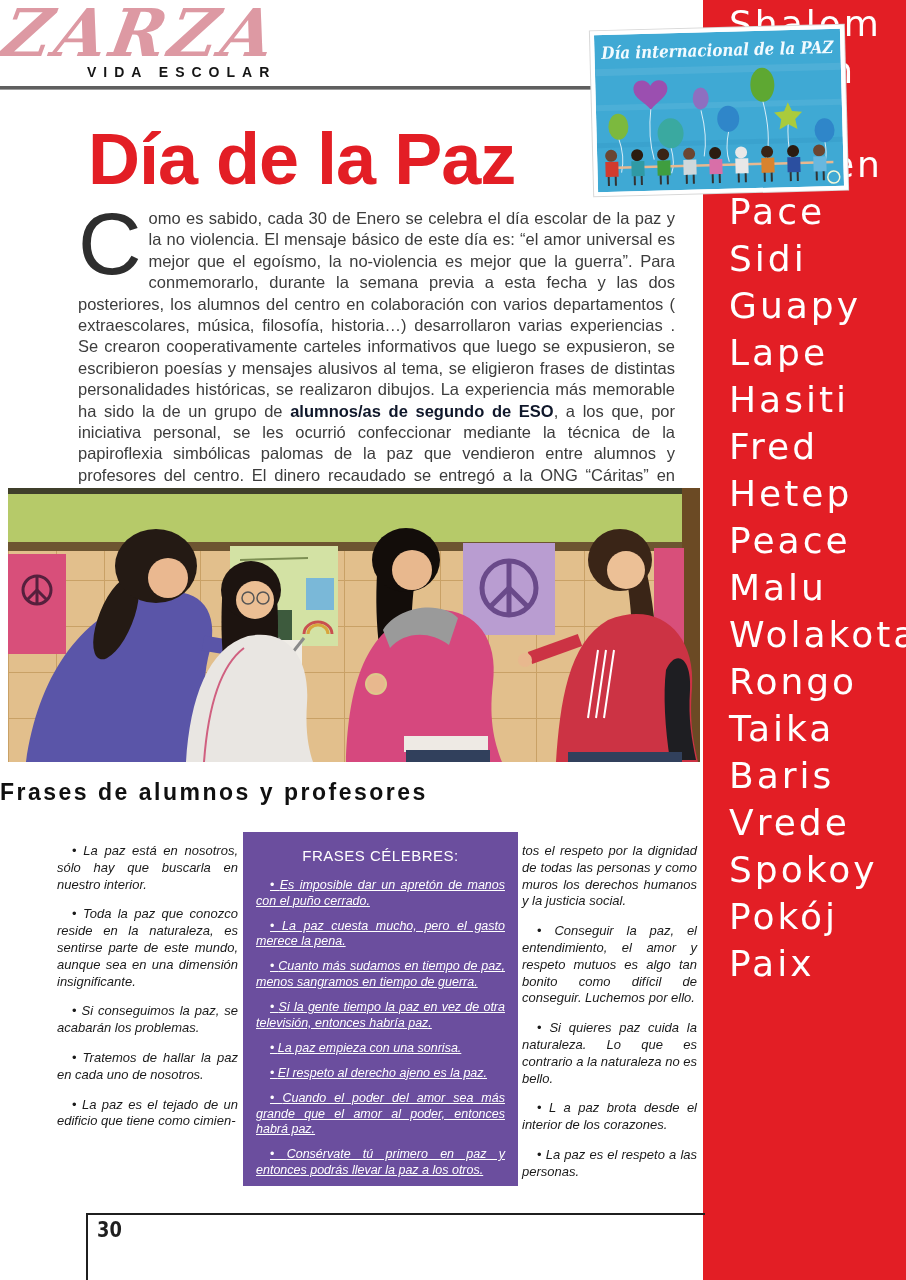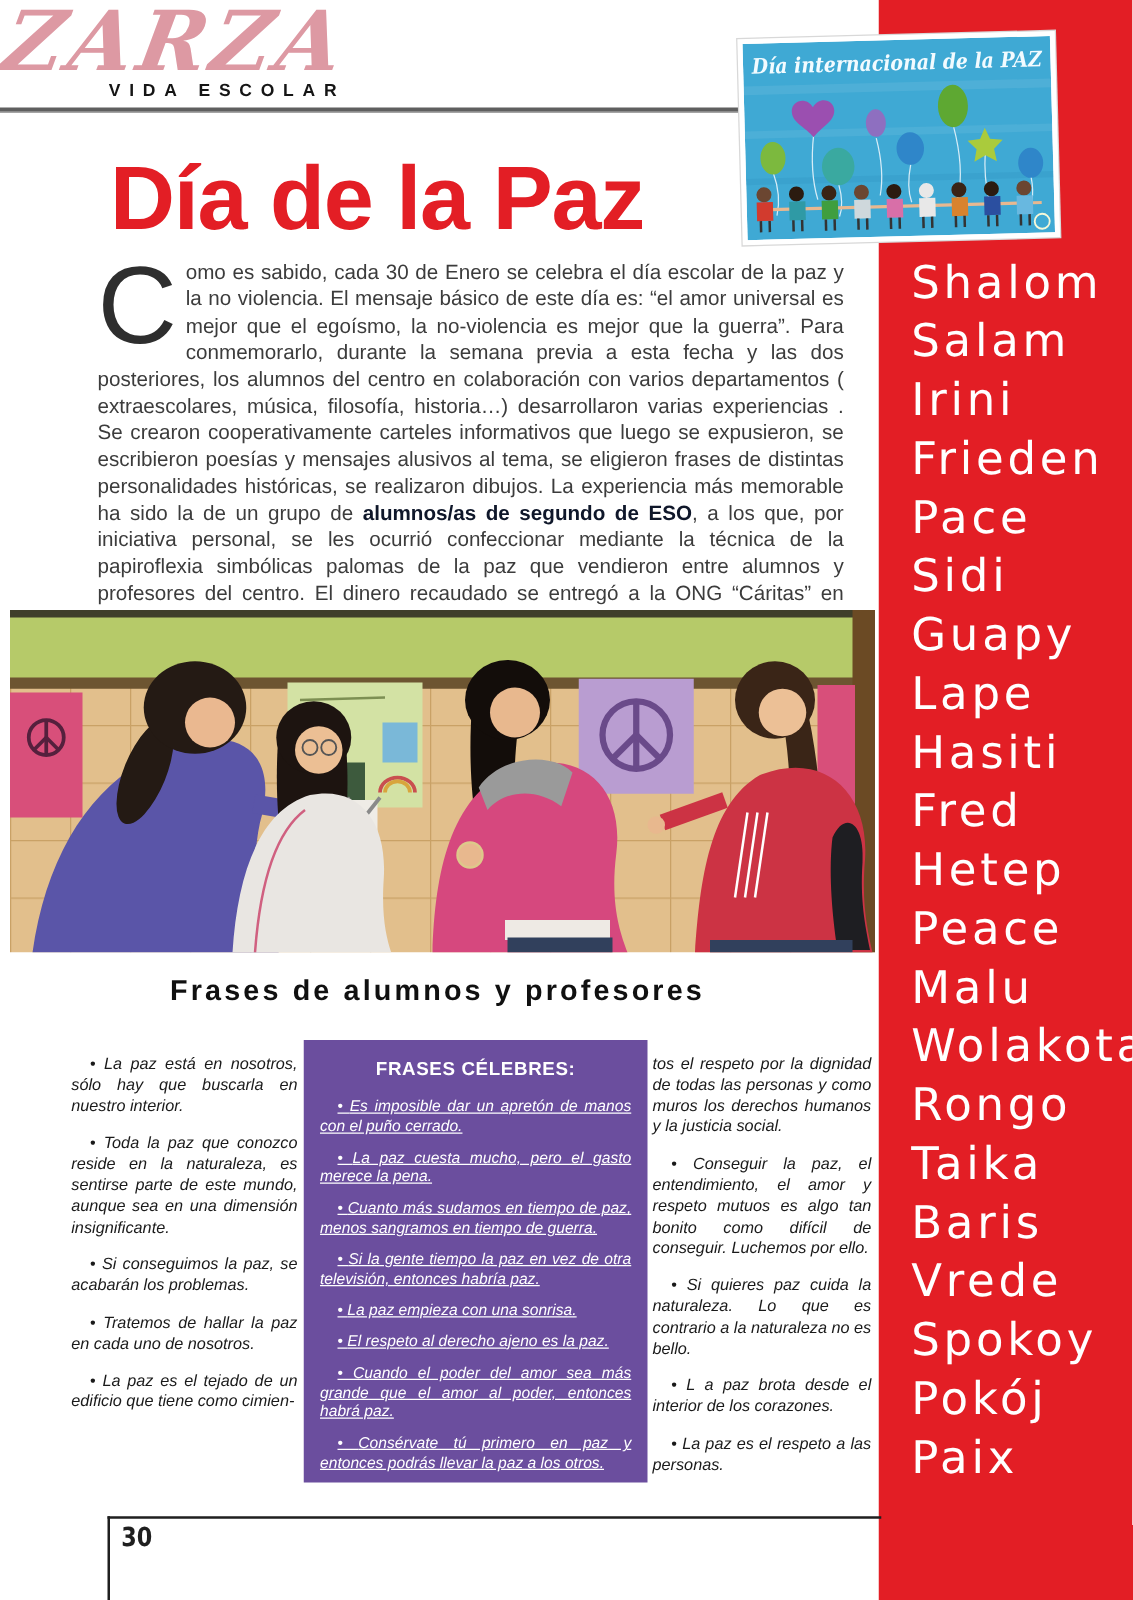--- a/index.html
+++ b/index.html
@@ -1,21 +1,21 @@
 <!DOCTYPE html>
 <html><head>
 <meta charset="utf-8">
 <style>
   html,body{margin:0;padding:0;overflow:hidden;background:#fff;}
   #page{position:relative;width:906px;height:1280px;background:#fff;
         font-family:"Liberation Sans",sans-serif;}
 
   
   .sidebar{position:absolute;left:703px;top:0;width:203px;height:1280px;
-           background:#e31e25;padding-top:203px;box-sizing:border-box;}
+           background:#e31e25;box-sizing:border-box;}
   .sidebar .word{color:#fff;font-size:36px;line-height:47px;letter-spacing:3px;
                  padding-left:26px;font-weight:400;font-family:"DejaVu Sans",sans-serif;}
 
   
   .logo{position:absolute;left:4px;top:-6px;font-family:"DejaVu Serif",serif;
         font-style:italic;font-weight:bold;font-size:66px;color:#dd99a3;
         transform:skewX(-10deg);letter-spacing:4px;}
   .tagline{position:absolute;left:87px;top:64px;font-size:14px;font-weight:bold;
            letter-spacing:7px;color:#151515;text-align:right;}
   .rule{position:absolute;left:0;top:86px;width:620px;height:3px;background:#5f5f5f;
@@ -31,33 +31,33 @@
            font-weight:bold;letter-spacing:-1px;color:#e31e25;}
   .intro{position:absolute;left:78px;top:208px;width:597px;margin:0;
          font-size:16.5px;line-height:21.4px;text-align:justify;color:#3c3c3c;}
   .dropcap{float:left;font-size:88px;line-height:66px;margin:3px 7px 0 0;color:#2e2e2e;}
   .intro b{color:#0f172a;}
 
   
   .photo{position:absolute;left:8px;top:488px;width:692px;height:274px;}
 
   
-  h2.section{position:absolute;left:0;top:779px;width:700px;margin:0;text-align:center;
+  h2.section{position:absolute;left:0;top:779px;width:700px;margin:0;
              font-size:23px;font-weight:bold;letter-spacing:2.5px;color:#101010;}
   .col{position:absolute;top:843px;font-style:italic;color:#1a1a1a;
        font-size:13px;line-height:16.8px;text-align:justify;}
   .col-left{left:57px;width:181px;}
   .col-right{left:522px;width:175px;}
   .col p{margin:0 0 13px;text-indent:15px;}
   .col p.bullet::before{content:"•\00a0 ";font-style:normal;}
   .col p.cont{text-indent:0;}
 
   .celebres{position:absolute;left:243px;top:832px;width:275px;height:354px;
             background:#6b4e9e;color:#fff;padding:15px 13px;box-sizing:border-box;}
-  .celebres .ctitle{text-align:center;font-weight:bold;font-size:15px;
+  .celebres .ctitle{text-align:center;font-weight:normal;font-size:15px;
                     letter-spacing:.5px;margin-bottom:14px;}
   .celebres p{margin:0 0 9.5px;font-style:italic;font-size:12.5px;line-height:15.6px;
               text-align:justify;text-indent:14px;text-decoration:underline;}
   .celebres p::before{content:"•\00a0 ";font-style:normal;}
 
   
   .footer-rule{position:absolute;left:86px;top:1213px;width:617px;height:67px;
                border-top:2px solid #1f1f1f;border-left:2px solid #1f1f1f;}
   .page-number{position:absolute;left:97px;top:1218px;font-size:21px;font-weight:bold;
                color:#1f1f1f;font-family:"DejaVu Sans",sans-serif;

